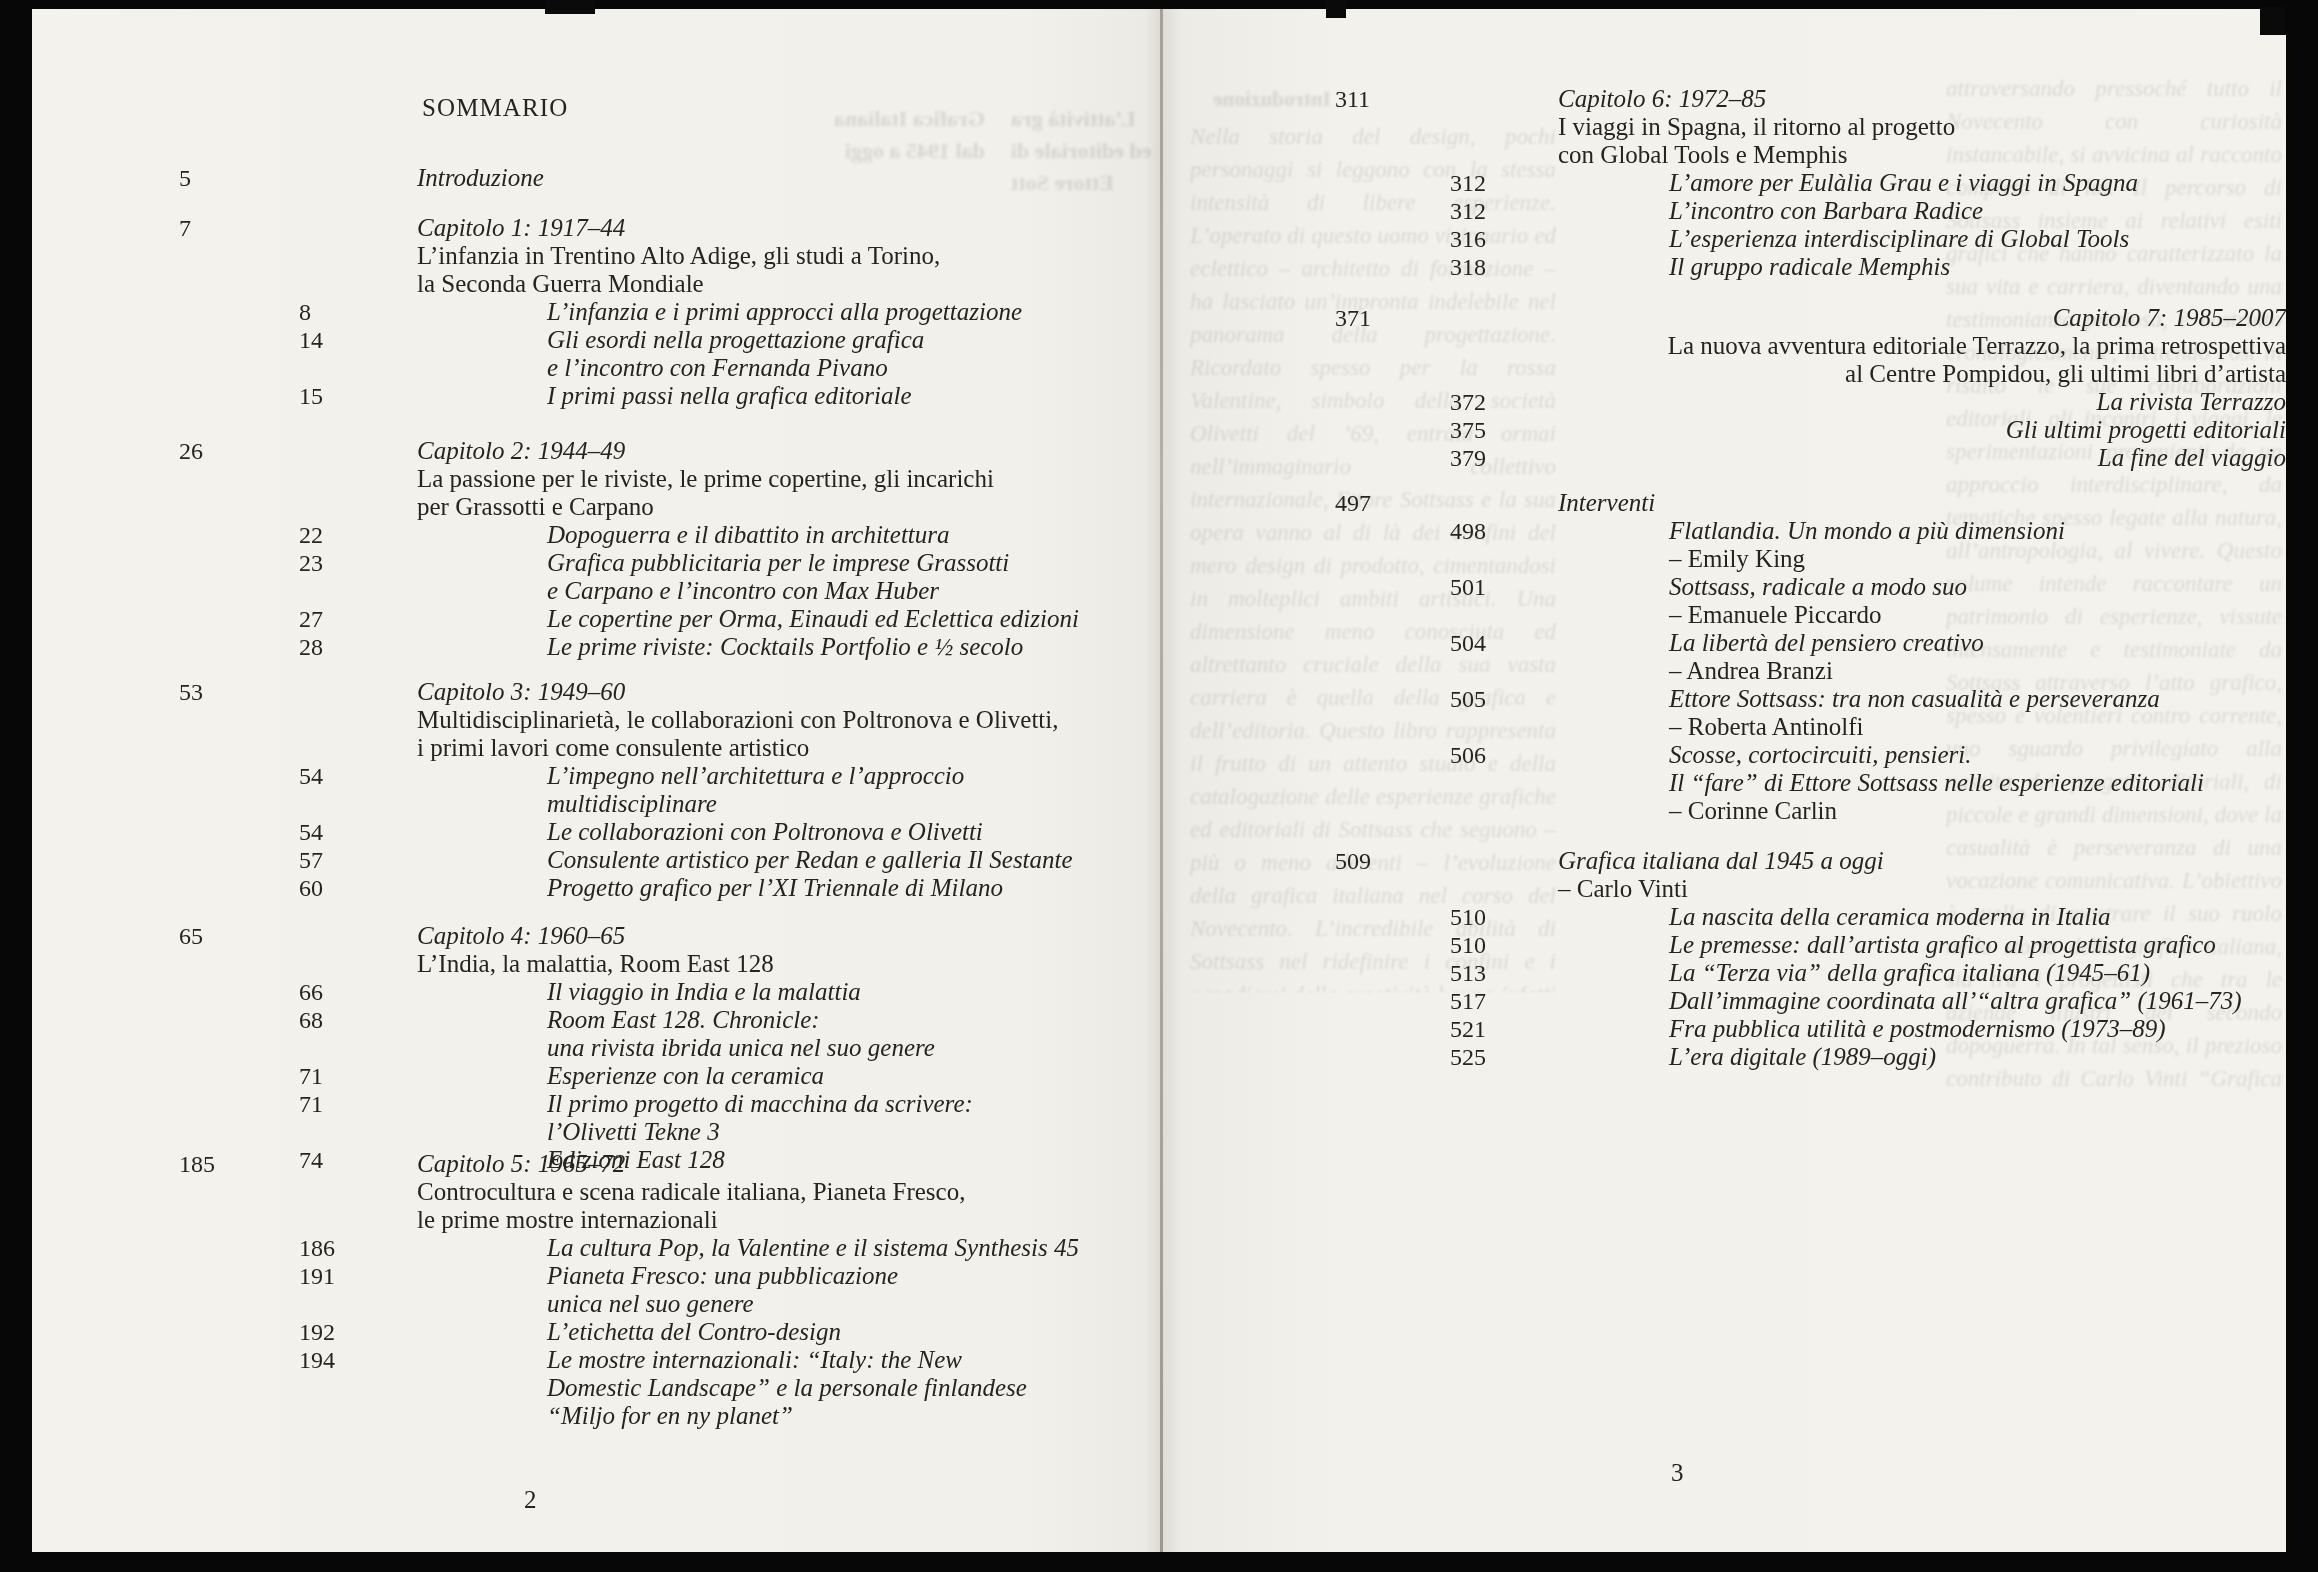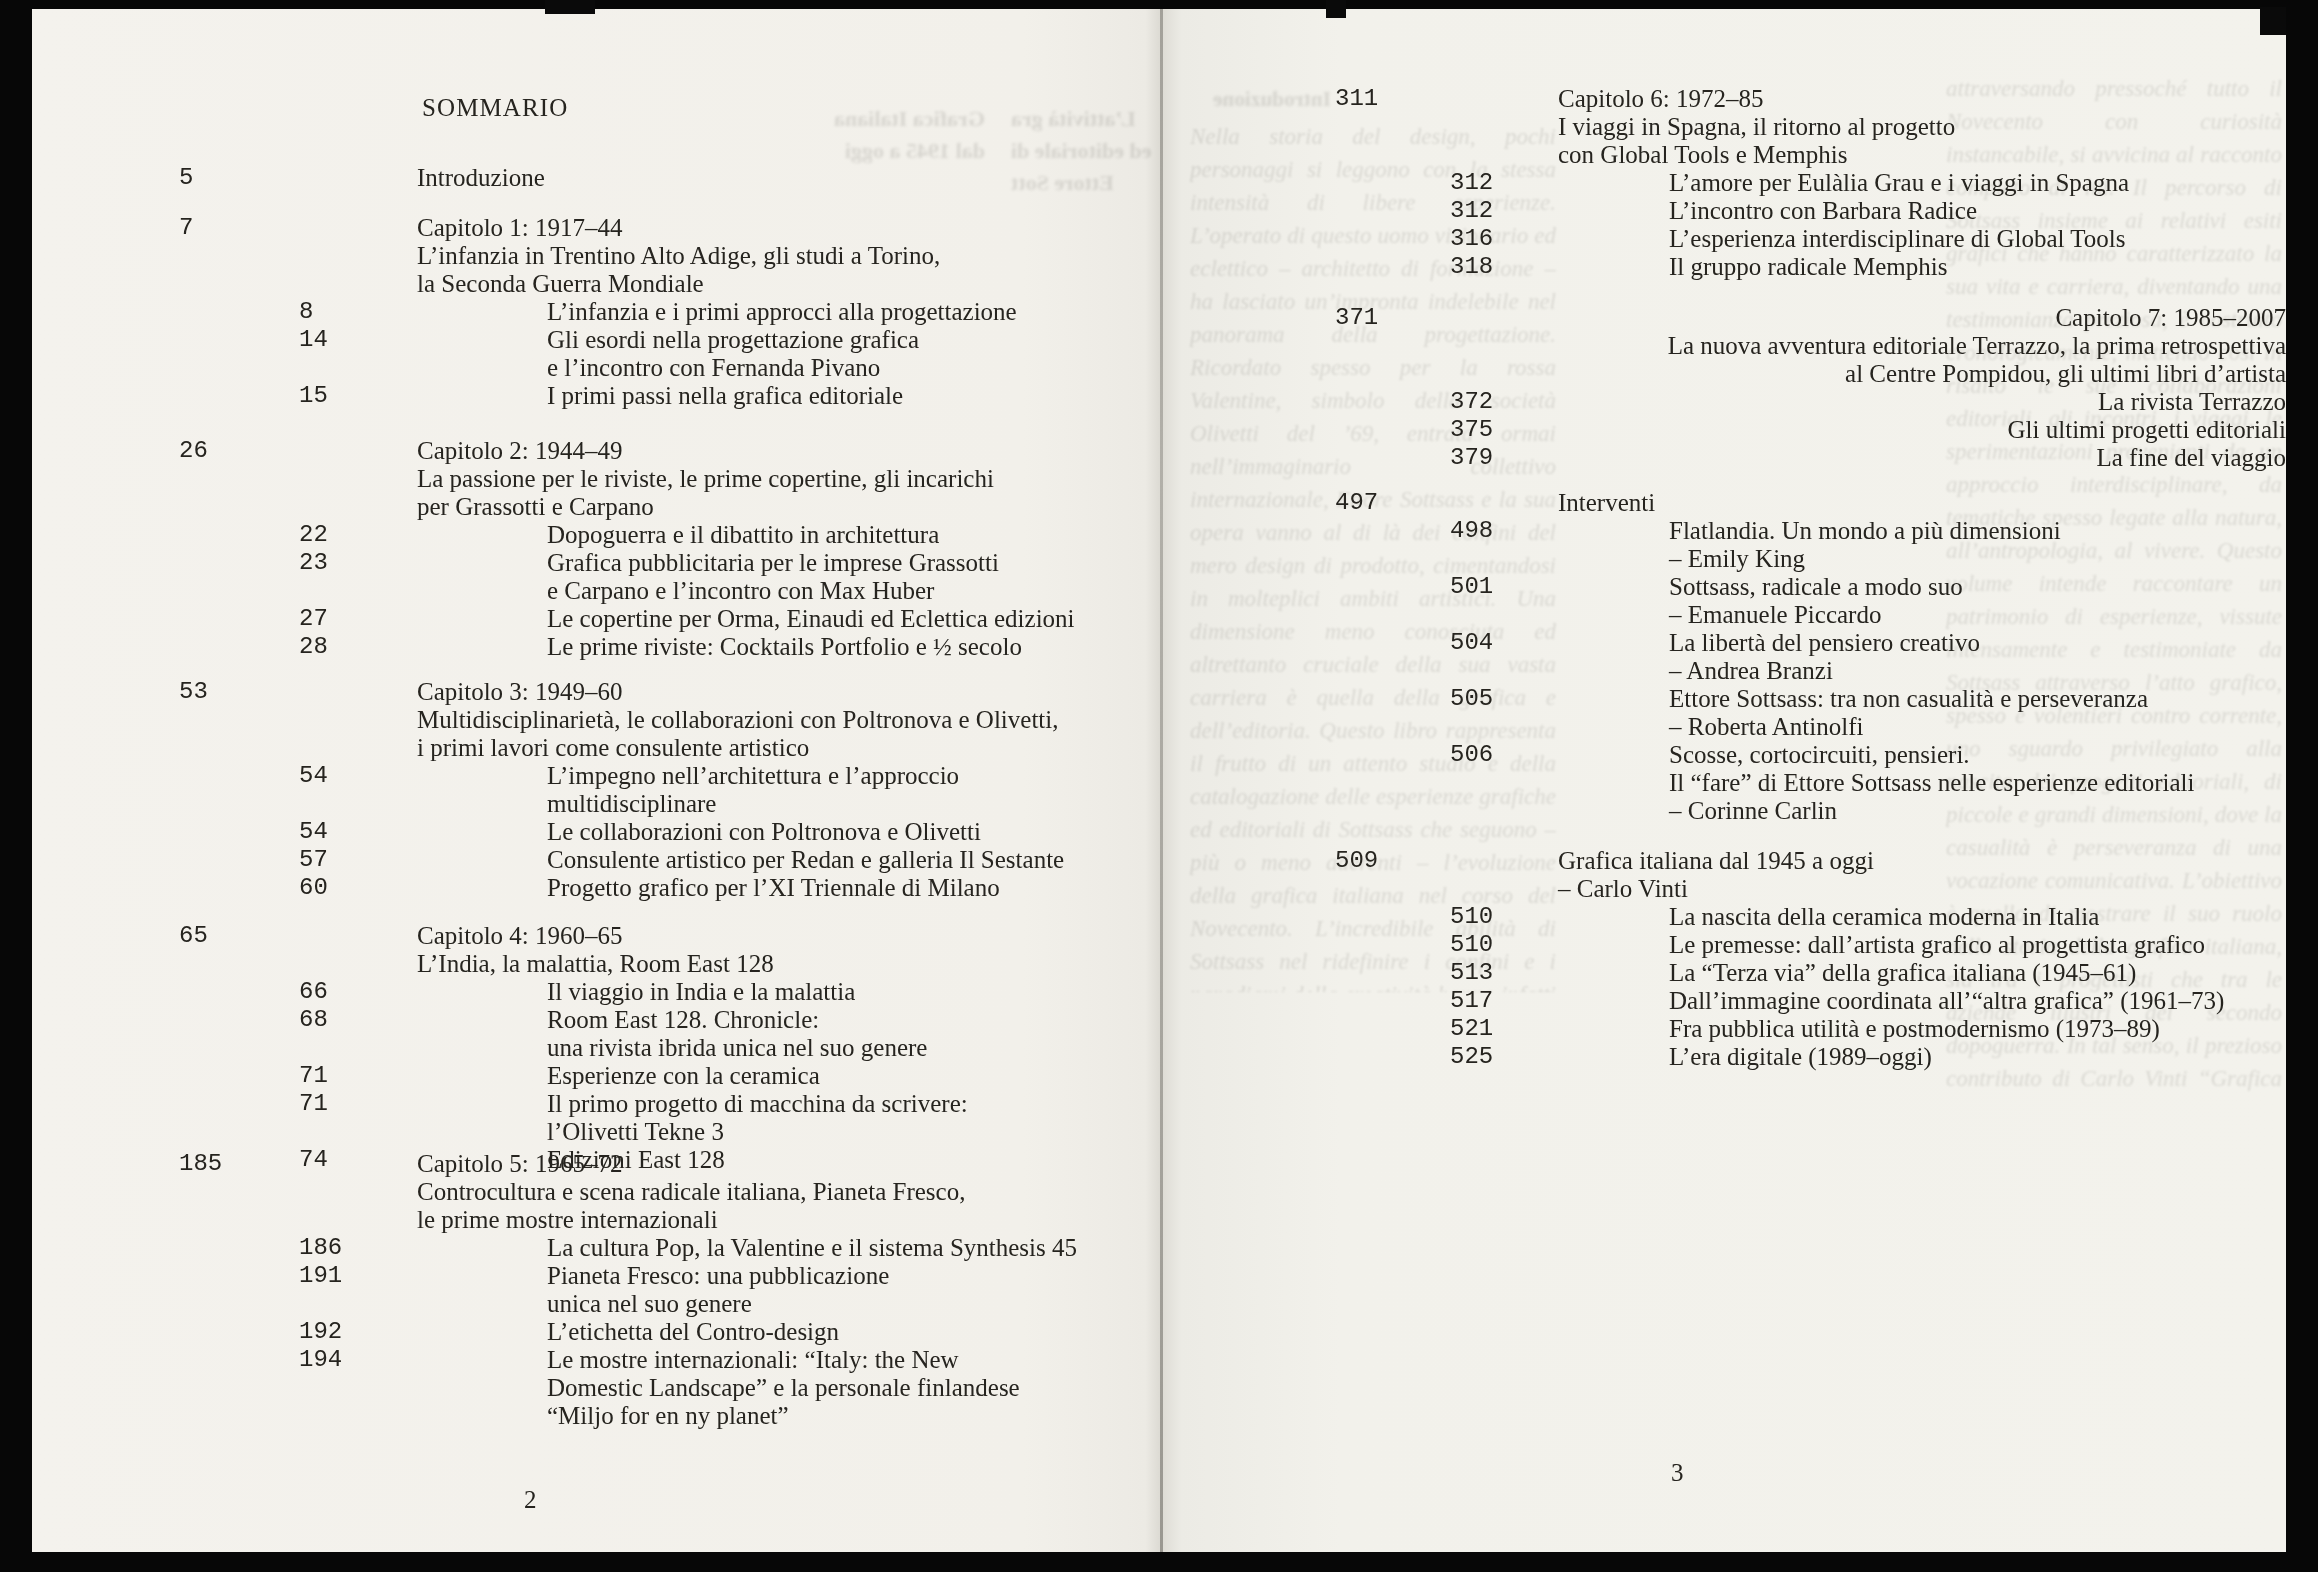--- a/index.html
+++ b/index.html
@@ -21,34 +21,34 @@
   .page-left{left:0;width:996px;margin-top:27px;}
   .page-right{left:1130px;width:1124px;}
 
   .toc-header{
     position:absolute;left:390px;top:58px;
     font-size:25px;line-height:28px;letter-spacing:1.1px;color:#26241f;white-space:nowrap;
   }
   .group{position:absolute;left:0;width:100%;}
   .row{position:relative;}
   .num{
-    position:absolute;top:0;font-size:24px;line-height:28px;color:#26241f;font-style:normal;font-family:Liberation Mono, monospace;
+    position:absolute;top:0;font-size:24px;line-height:28px;color:#26241f;font-style:normal;
   }
   .page-left .num.ch{left:147px;}
   .page-left .num.sub{left:267px;}
   .page-left .lines.ch{margin-left:385px;}
   .page-left .lines.sub{margin-left:515px;}
   .page-right .num.ch{left:173px;}
   .page-right .num.sub{left:288px;}
   .page-right .lines.ch{margin-left:396px;}
   .page-right .lines.sub{margin-left:507px;}
   .line{
     height:28px;line-height:28px;font-size:25px;color:#26241f;white-space:nowrap;
   }
-  .line.i{}
+  .line.i{font-style:italic;}
   .line.r{font-style:normal;}
 
   .folio{
     position:absolute;top:1450px;font-size:25px;line-height:28px;color:#26241f;
   }
   .page-left .folio{left:492px;}
   .page-right .folio{left:509px;}
 
   
   .ghost{

